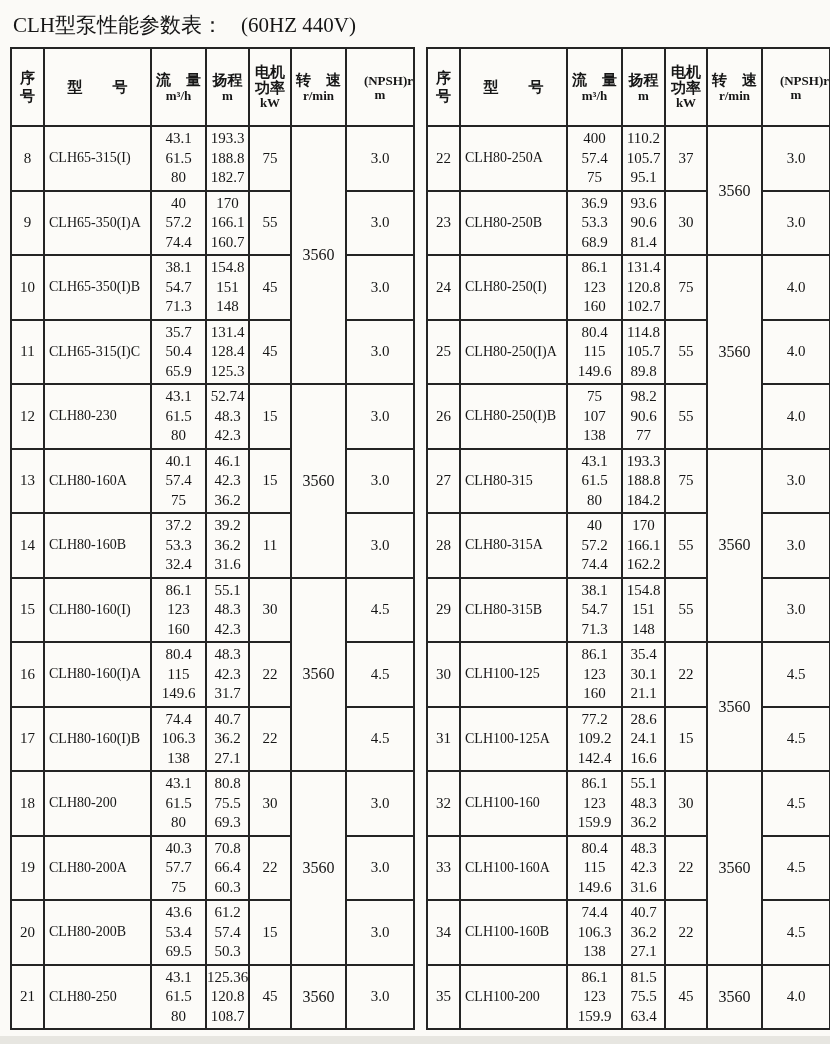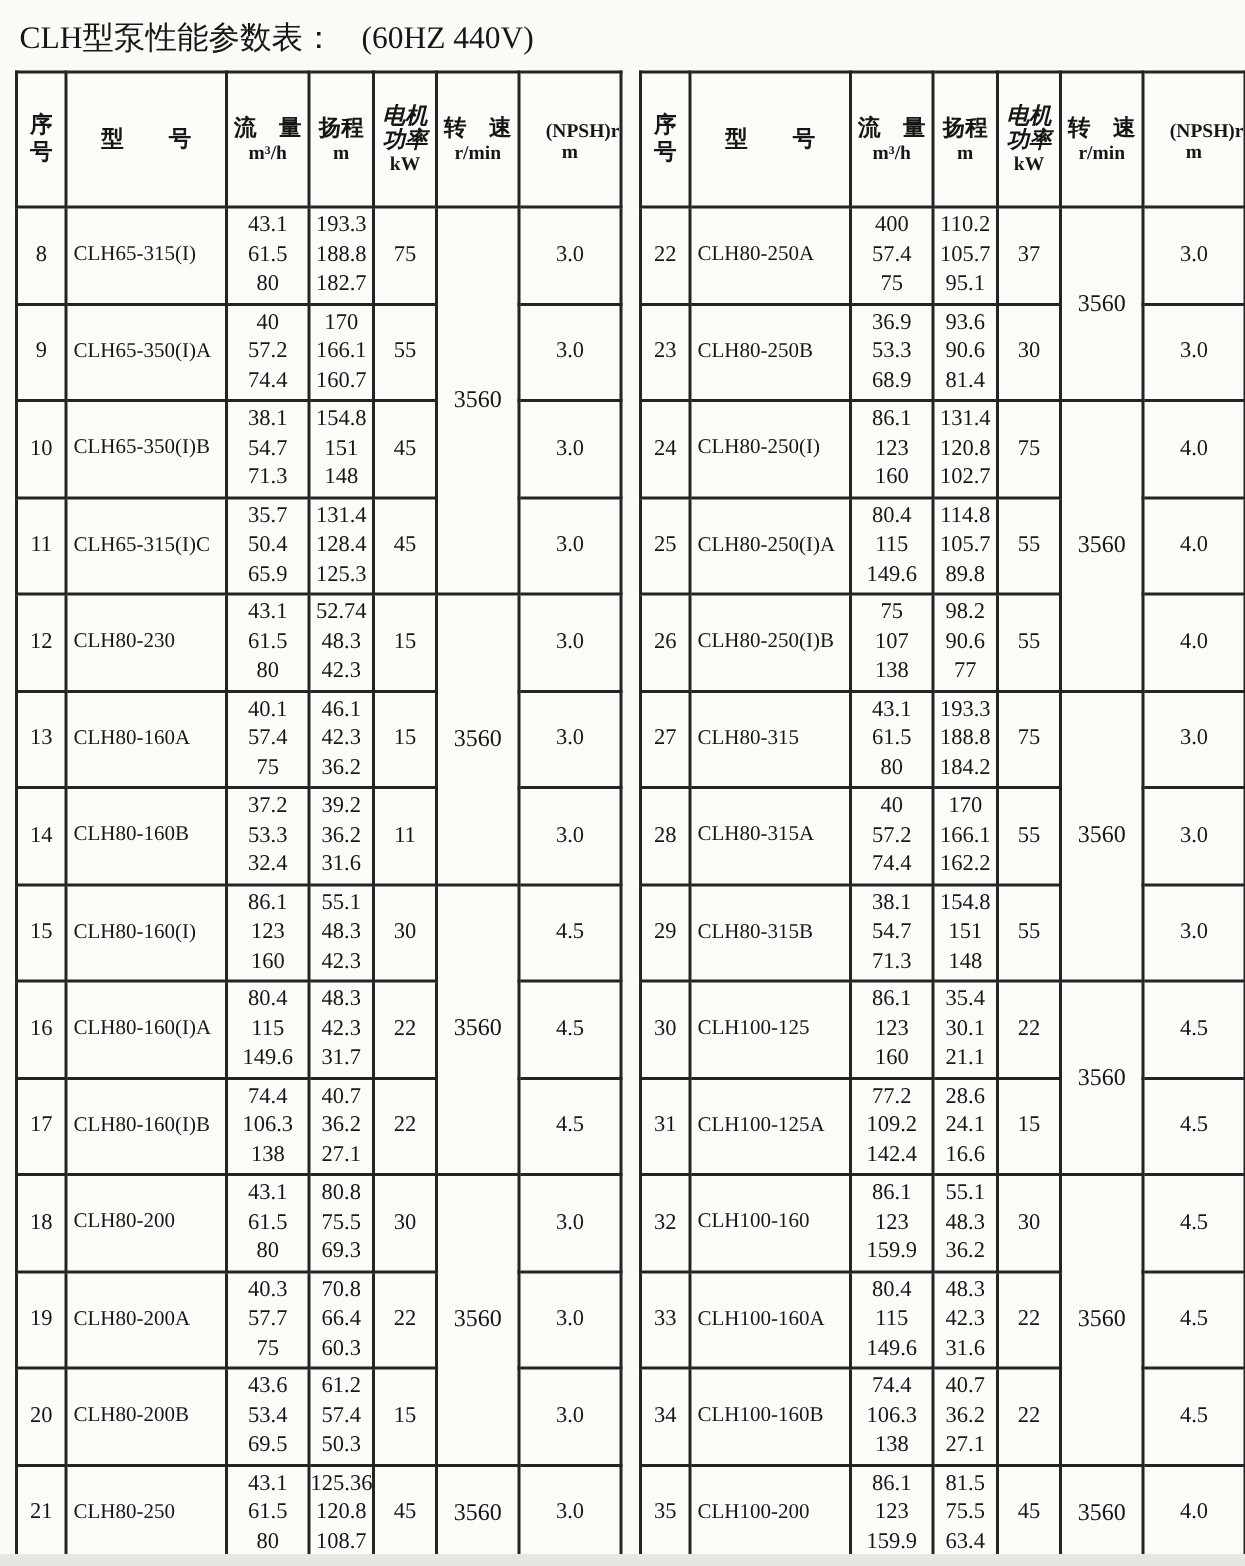--- a/index.html
+++ b/index.html
@@ -13,25 +13,25 @@
   .title-row{position:absolute;top:11px;left:13px;font-size:21px;white-space:nowrap;}
   .subtitle{margin-left:18px;}
   .tables{position:absolute;top:47px;left:10px;display:flex;gap:11px;}
   table{border-collapse:collapse;table-layout:fixed;width:403px;background:#fcfbf8;}
   th,td{
     border:2px solid #242424;
     padding:0;margin:0;
     text-align:center;vertical-align:middle;
     overflow:hidden;
   }
-  .head-row{height:90px;}
+  .head-row{height:78px;}
   .data-row{height:64.5px;}
   .th-label{font-size:15px;line-height:18px;word-break:break-all;}
   .seq-label{width:17px;margin:0 auto;}
-  .power-label{width:32px;margin:0 auto;line-height:16px;font-style:italic;}
+  .power-label{width:32px;margin:0 auto;line-height:16px;}
   .th-unit{font-size:13px;line-height:14px;}
   .th-npsh-label{font-size:13px;line-height:15px;text-align:right;}
   .td-seq{font-size:15px;}
   .td-model{font-size:14px;text-align:left;padding-left:4px;letter-spacing:0;}
   .num-line{font-size:15px;line-height:19.5px;}
   .td-power,.td-npsh{font-size:15px;}
   .td-speed{font-size:16px;}
   .bottom-strip{position:absolute;left:0;right:0;bottom:0;height:8px;background:#e7e6e1;}
 </style>
 </head>

